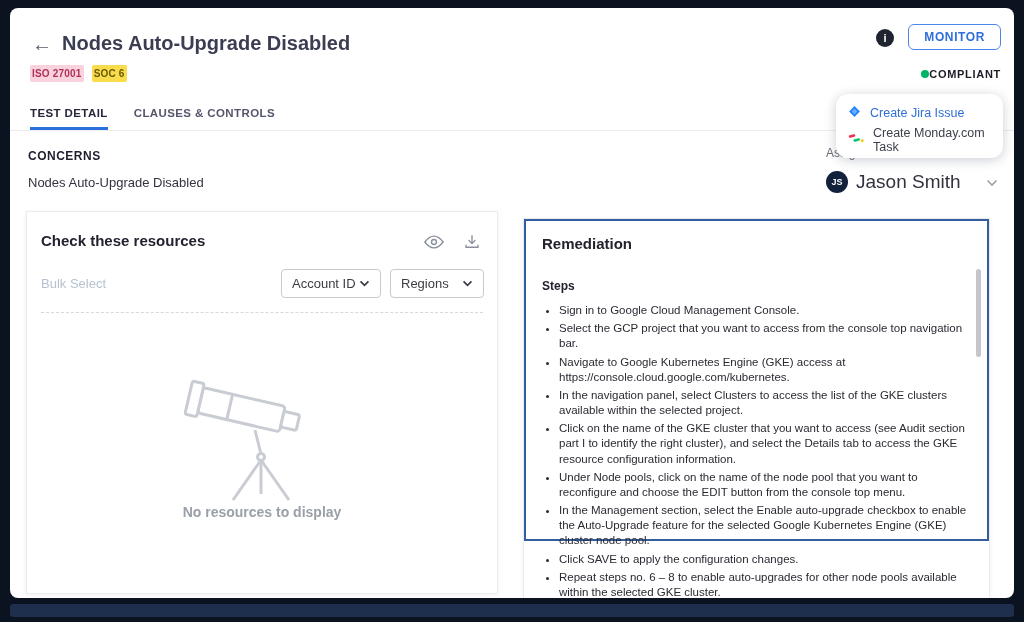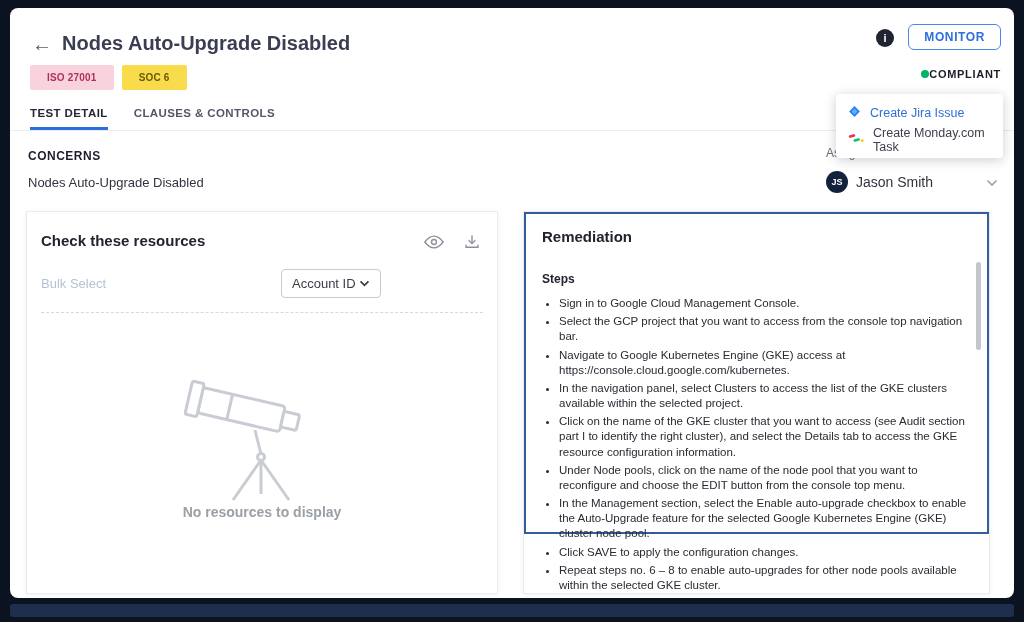--- a/index.html
+++ b/index.html
@@ -36,21 +36,21 @@
   }
   .monitor-btn {
     position:absolute; right:13px; top:16px; height:26px; padding:0 15px;
     background:#fff; border:1.5px solid #4d86e8; border-radius:6px;
     color:#2f6fdd; font-size:12px; font-weight:700; letter-spacing:.6px;
     display:flex; align-items:center; cursor:pointer;
     font-family:"Liberation Sans", sans-serif;
   }
   .badge-row { position:absolute; left:20px; top:57px; display:flex; gap:8px; }
   .badge {
-    height:25px; padding:0 17px; font-size:10px; font-weight:700;
+    height:17px; padding:0 2px; font-size:10px; font-weight:700;
     display:flex; align-items:center; border-radius:2px; letter-spacing:.2px;
   }
   .badge.iso { background:#f8d3dd; color:#b23058; }
   .badge.soc { background:#f8dc4c; color:#6b5a07; }
   .status {
     position:absolute; right:13px; top:60px; display:flex; align-items:center; gap:0;
     font-size:11px; font-weight:700; color:#1c1c28; letter-spacing:.7px;
   }
   .status .dot { width:8px; height:8px; border-radius:50%; background:#00b368; }
   
@@ -72,25 +72,25 @@
   .assignee-label { position:absolute; left:816px; top:138px; font-size:12px; color:#6b6f7a; z-index:1; }
   .assignee-row {
     position:absolute; left:816px; top:160px; width:172px; height:28px;
     display:flex; align-items:center; cursor:pointer;
   }
   .avatar {
     width:22px; height:22px; border-radius:50%; background:#13223b; color:#fff;
     font-size:9px; font-weight:700; display:flex; align-items:center; justify-content:center;
     flex:0 0 auto;
   }
-  .assignee-name { margin-left:8px; font-size:14px; color:#33333f; flex:1; }
+  .assignee-name { margin-left:8px; font-size:19px; color:#33333f; flex:1; }
   
   .menu {
     position:absolute; left:826px; top:86px; width:167px; z-index:10;
-    background:#fff; border-radius:4px; padding:5px 0;
+    background:#fff; border-radius:12px; padding:5px 0;
     box-shadow:0 2px 12px rgba(20,30,60,.22);
   }
   .menu-item {
     height:27px; display:flex; align-items:center; gap:9px; padding:0 12px;
     font-size:12.5px; cursor:pointer;
   }
   .menu-item:nth-child(1) { color:#2f6fd8; }
   .menu-item:nth-child(2) { color:#3c3f4a; }
   
   .card-left {
@@ -107,21 +107,21 @@
     border:1px solid #c9c9cf; border-radius:4px; display:flex; align-items:center;
     justify-content:space-between; padding:0 10px; font-size:13px; color:#3c3c46;
     cursor:pointer; font-family:"Liberation Sans", sans-serif;
   }
   .filter-account { left:254px; width:100px; }
   .filter-regions { left:363px; width:94px; }
   .dashed-sep { position:absolute; left:14px; right:14px; top:100px; border-top:1px dashed #d8d8dc; }
   .telescope-wrap { position:absolute; left:50%; top:148px; transform:translateX(-50%); }
   .empty-text { position:absolute; left:0; right:0; top:292px; text-align:center; font-size:14px; color:#9aa0a6;font-weight:bold; }
   .card-right {
-    position:absolute; left:513px; top:203px; width:467px; height:383px;
+    position:absolute; left:513px; top:210px; width:467px; height:383px;
     background:#fff; border:1px solid #ececf0; box-shadow:0 1px 5px rgba(0,0,0,.06);
   }
   .remediation-box {
     position:absolute; left:0; top:0; right:0; height:322px;
     border:2px solid #335e9e; background:#fff;
   }
   .remediation-title { position:absolute; left:16px; top:14px; font-size:15px; font-weight:700; color:#23232f; }
   .steps-label { position:absolute; left:16px; top:58px; font-size:12px; font-weight:700; color:#23232f; }
   .steps-list {
     position:absolute; left:18px; top:82px; width:424px;
@@ -209,20 +209,26 @@
         <path d="M12 3v10"></path>
           <path d="M7.5 9.5L12 14l4.5-4.5"></path>
           <path d="M4 15.5V19h16v-3.5"></path>
       </svg>
     </div>
 
     <div class="bulk-ignore">Bulk Select</div>
 
     <button class="filter-btn filter-account">
       <span>Account ID</span>
+      <svg width="11" height="7" viewBox="0 0 12 8" fill="none" stroke="#3c3c46" stroke-width="2">
+          <path d="M1.5 1.5L6 6l4.5-4.5"></path>
+        </svg>
+    </button>
+    <button class="filter-btn filter-regions">
+      <span>Regions</span>
       <svg width="11" height="7" viewBox="0 0 12 8" fill="none" stroke="#3c3c46" stroke-width="2">
           <path d="M1.5 1.5L6 6l4.5-4.5"></path>
         </svg>
     </button>
 
     <div class="dashed-sep"></div>
 
     <div class="telescope-wrap">
       <svg width="170" height="145" viewBox="0 0 170 145" fill="none" stroke="#c9cdd3" stroke-width="3">
         <g transform="rotate(13 70 52)">

